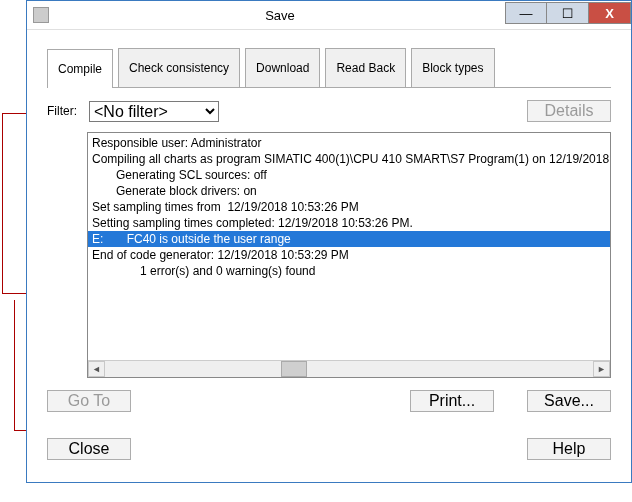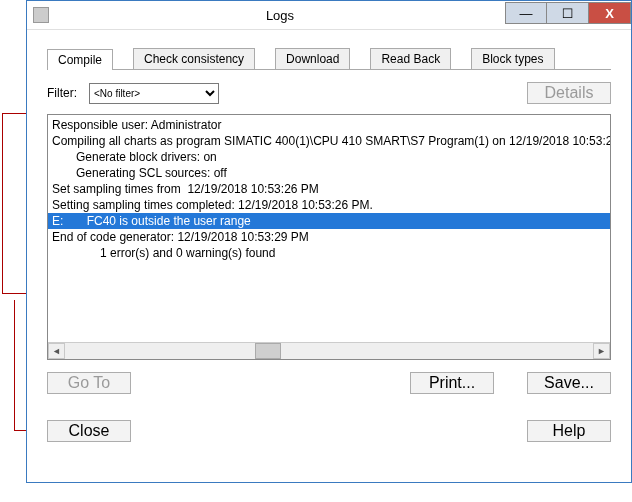--- a/index.html
+++ b/index.html
@@ -21,41 +21,41 @@
   font-size: 13px; font-family: Arial; border: 1px solid #888; border-left: none;
 }
 .titlebar .winbtn.min { background: #cfd9e6; border-left: 1px solid #888; }
 .titlebar .winbtn.max { background: #cfd9e6; }
 .titlebar .winbtn.close { background: #c94f44; color: #fff; font-weight: bold; }
 
 .client { padding: 18px 20px 12px 20px; }
 
 .tabs { display: flex; border-bottom: 1px solid #aaa; font-size: 12px; }
 .tab {
-  padding: 3px 10px; border: 1px solid #aaa; border-bottom: none;
-  margin-right: 20px; background: #f0f0f0;
+  padding: 12px 10px; border: 1px solid #aaa; border-bottom: none;
+  margin-right: 5px; background: #f0f0f0;
 }
 .tab.active { background: #fff; position: relative; top: 1px; }
 
 .filterrow { display: flex; align-items: center; margin: 12px 0 10px 0; font-size: 12px; }
 .filterrow .lbl { margin-right: 12px; }
 .filterrow select {
-  width: 130px; height: 21px; font-size: 10px; border: 1px solid #7a7a7a;
+  width: 130px; height: 21px; font-size: 16px; border: 1px solid #7a7a7a;
   background: #fff;
 }
 .filterrow .spacer { flex: 1; }
 .btn {
   min-width: 84px; height: 22px; font-size: 16px; background: #f3f3f3;
   border: 1px solid #adadad; padding: 0 10px; cursor: default;
 }
 .btn[disabled] { color: #9a9a9a; }
 
 .logbox {
   border: 1px solid #888; height: 246px; display: flex; flex-direction: column;
-  font-size: 12px; background: #fff;
+  font-size: 12px; background: #fff; margin-left: 40px;
 }
 .logcontent { flex: 1; overflow: hidden; padding: 2px 0; }
 .logline { white-space: pre; padding: 0 4px; line-height: 16px; }
 .logline.indent1 { padding-left: 28px; }
 .logline.indent2 { padding-left: 52px; }
 .logline.sel { background: #2478d8; color: #fff; }
 .hscroll {
   height: 17px; border-top: 1px solid #ccc; display: flex; align-items: stretch;
 }
 .hscroll .arrow {
@@ -84,21 +84,21 @@
 
 <div class="bgline-v" style="left:2px; top:113px; height:180px;"></div>
 <div class="bgline-h" style="left:2px; top:113px; width:24px;"></div>
 <div class="bgline-h" style="left:2px; top:293px; width:24px;"></div>
 <div class="bgline-v" style="left:14px; top:300px; height:130px;"></div>
 <div class="bgline-h" style="left:14px; top:430px; width:12px;"></div>
 
 <div class="window">
   <div class="titlebar">
     <div class="sysicon"></div>
-    <div class="title">Logs</div>
+    <div class="title">Save</div>
     <div class="winbtns">
       <div class="winbtn min">—</div>
       <div class="winbtn max">☐</div>
       <div class="winbtn close">X</div>
     </div>
   </div>
 
   <div class="client">
 
     <div class="tabs">
@@ -115,22 +115,22 @@
         <option>&lt;No filter&gt;</option>
       </select>
       <div class="spacer"></div>
       <button class="btn" disabled="">Details</button>
     </div>
 
     <div class="logbox">
       <div class="logcontent">
         <div class="logline">Responsible user: Administrator</div>
         <div class="logline">Compiling all charts as program SIMATIC 400(1)\CPU 410 SMART\S7 Program(1) on 12/19/2018 10:53:26</div>
+        <div class="logline indent1">Generating SCL sources: off</div>
         <div class="logline indent1">Generate block drivers: on</div>
-        <div class="logline indent1">Generating SCL sources: off</div>
         <div class="logline">Set sampling times from  12/19/2018 10:53:26 PM</div>
         <div class="logline">Setting sampling times completed: 12/19/2018 10:53:26 PM.</div>
         <div class="logline sel">E:       FC40 is outside the user range</div>
         <div class="logline">End of code generator: 12/19/2018 10:53:29 PM</div>
         <div class="logline indent2">1 error(s) and 0 warning(s) found</div>
       </div>
       <div class="hscroll">
         <div class="arrow">◄</div>
         <div class="track">
           <div class="thumb"></div>

